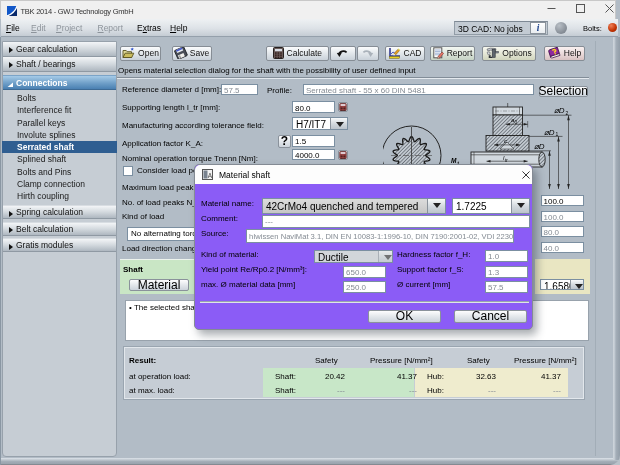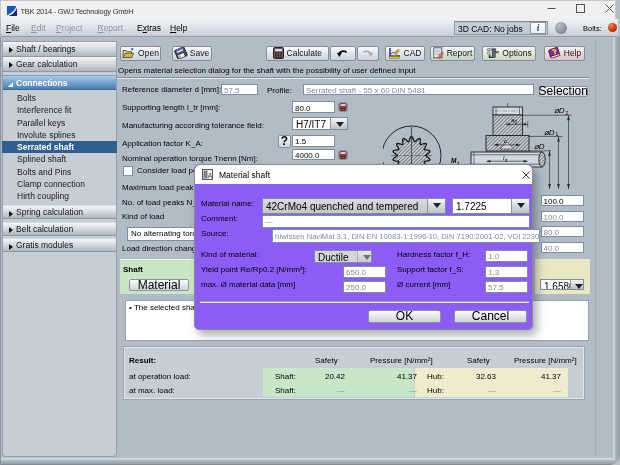--- a/index.html
+++ b/index.html
@@ -80,22 +80,22 @@
     <div class="abs" style="left:453px;top:1.5px;width:93.5px;height:14.5px;background:#c3cbd3;border:1px solid #919ca6;border-top-color:#7e8994;">
       <span class="abs" style="left:3px;top:2.5px;font-size:8.5px;">3D CAD: No jobs</span>
       <div class="abs" style="left:75px;top:0.5px;width:16px;height:12px;background:linear-gradient(#ffffff,#e8ecf0);border:1px solid #8a929b;text-align:center;"><span style="font-family:'Liberation Serif',serif;font-style:italic;font-weight:bold;font-size:9.5px;color:#1a3f8a;line-height:10px;">i</span></div>
     </div>
     <div class="abs" style="left:553.5px;top:2.8px;width:12.4px;height:12.4px;border-radius:50%;background:radial-gradient(circle at 35% 30%, #b9c0c7, #848b94 70%);"></div>
     <span class="menuitem" style="left:582px;top:4.5px;font-size:7.5px;">Bolts:</span>
     <div class="abs" style="left:606.5px;top:4px;width:9px;height:9px;border-radius:50%;background:radial-gradient(circle at 35% 30%, #f08058, #c03000 60%, #8f2200);"></div>
   </div>
 
   <div id="nav">
+    <div class="navhdr"><span class="arr"></span>Gear calculation</div>
     <div class="navhdr"><span class="arr"></span>Shaft / bearings</div>
-    <div class="navhdr"><span class="arr"></span>Gear calculation</div>
     <div class="navhdr blue"><svg class="abs" style="left:3.5px;top:5.5px" width="6.5" height="5.5" viewBox="0 0 6.5 5.5">
           <path d="M0 5.5 L6.5 5.5 L6.5 0 Z" fill="#fff"></path>
         </svg>Connections</div>
     <div style="padding-top:2px;">
       <div class="navitem">Bolts</div>
       <div class="navitem">Interference fit</div>
       <div class="navitem">Parallel keys</div>
       <div class="navitem">Involute splines</div>
       <div class="navitem sel">Serrated shaft</div>
       <div class="navitem">Splined shaft</div>
@@ -383,23 +383,23 @@
         <span class="cb-txt">42CrMo4 quenched and tempered</span>
         <span class="cb-btn"></span>
       </div>
     <div class="combo" style="left:257px;top:32.5px;width:78px;height:16px">
         <span class="cb-txt">1.7225</span>
         <span class="cb-btn"></span>
       </div>
     <span class="lbl" style="left:6px;top:49px">Comment:</span>
     <div class="inp gray" style="left:67px;top:49.5px;width:268px;height:13.5px">---</div>
     <span class="lbl" style="left:6px;top:63.5px">Source:</span>
-    <div class="inp gray" style="left:77px;top:64px;width:268px;height:13.5px;font-size:7.6px">hIwissen NaviMat 3.1, DIN EN 10083-1:1996-10, DIN 7190:2001-02, VDI 2230</div>
+    <div class="inp gray" style="left:51px;top:64px;width:268px;height:13.5px;font-size:7.6px">hIwissen NaviMat 3.1, DIN EN 10083-1:1996-10, DIN 7190:2001-02, VDI 2230</div>
     <span class="lbl" style="left:6px;top:84.5px">Kind of material:</span>
-    <div class="combo" style="left:119px;top:85px;width:58px;height:12.5px;background:#d2d6da">
+    <div class="combo" style="left:119px;top:85px;width:79px;height:12.5px;background:#d2d6da">
         <span class="cb-txt" style="top:1px">Ductile</span>
         <span class="cb-btn" style="opacity:.55;width:14px"></span>
       </div>
     <span class="lbl" style="left:202px;top:84.5px">Hardness factor f_H:</span>
     <div class="inp gray" style="left:290px;top:85px;width:43px;height:12px;padding-top:1px">1.0</div>
     <span class="lbl" style="left:6px;top:100px">Yield point Re/Rp0.2 [N/mm³]:</span>
     <div class="inp gray" style="left:148px;top:100.5px;width:42.5px;height:12px;padding-top:1px">650.0</div>
     <span class="lbl" style="left:202px;top:100px">Support factor f_S:</span>
     <div class="inp gray" style="left:290px;top:100.5px;width:43px;height:12px;padding-top:1px">1.3</div>
     <span class="lbl" style="left:6px;top:115px">max. Ø material data [mm]</span>

